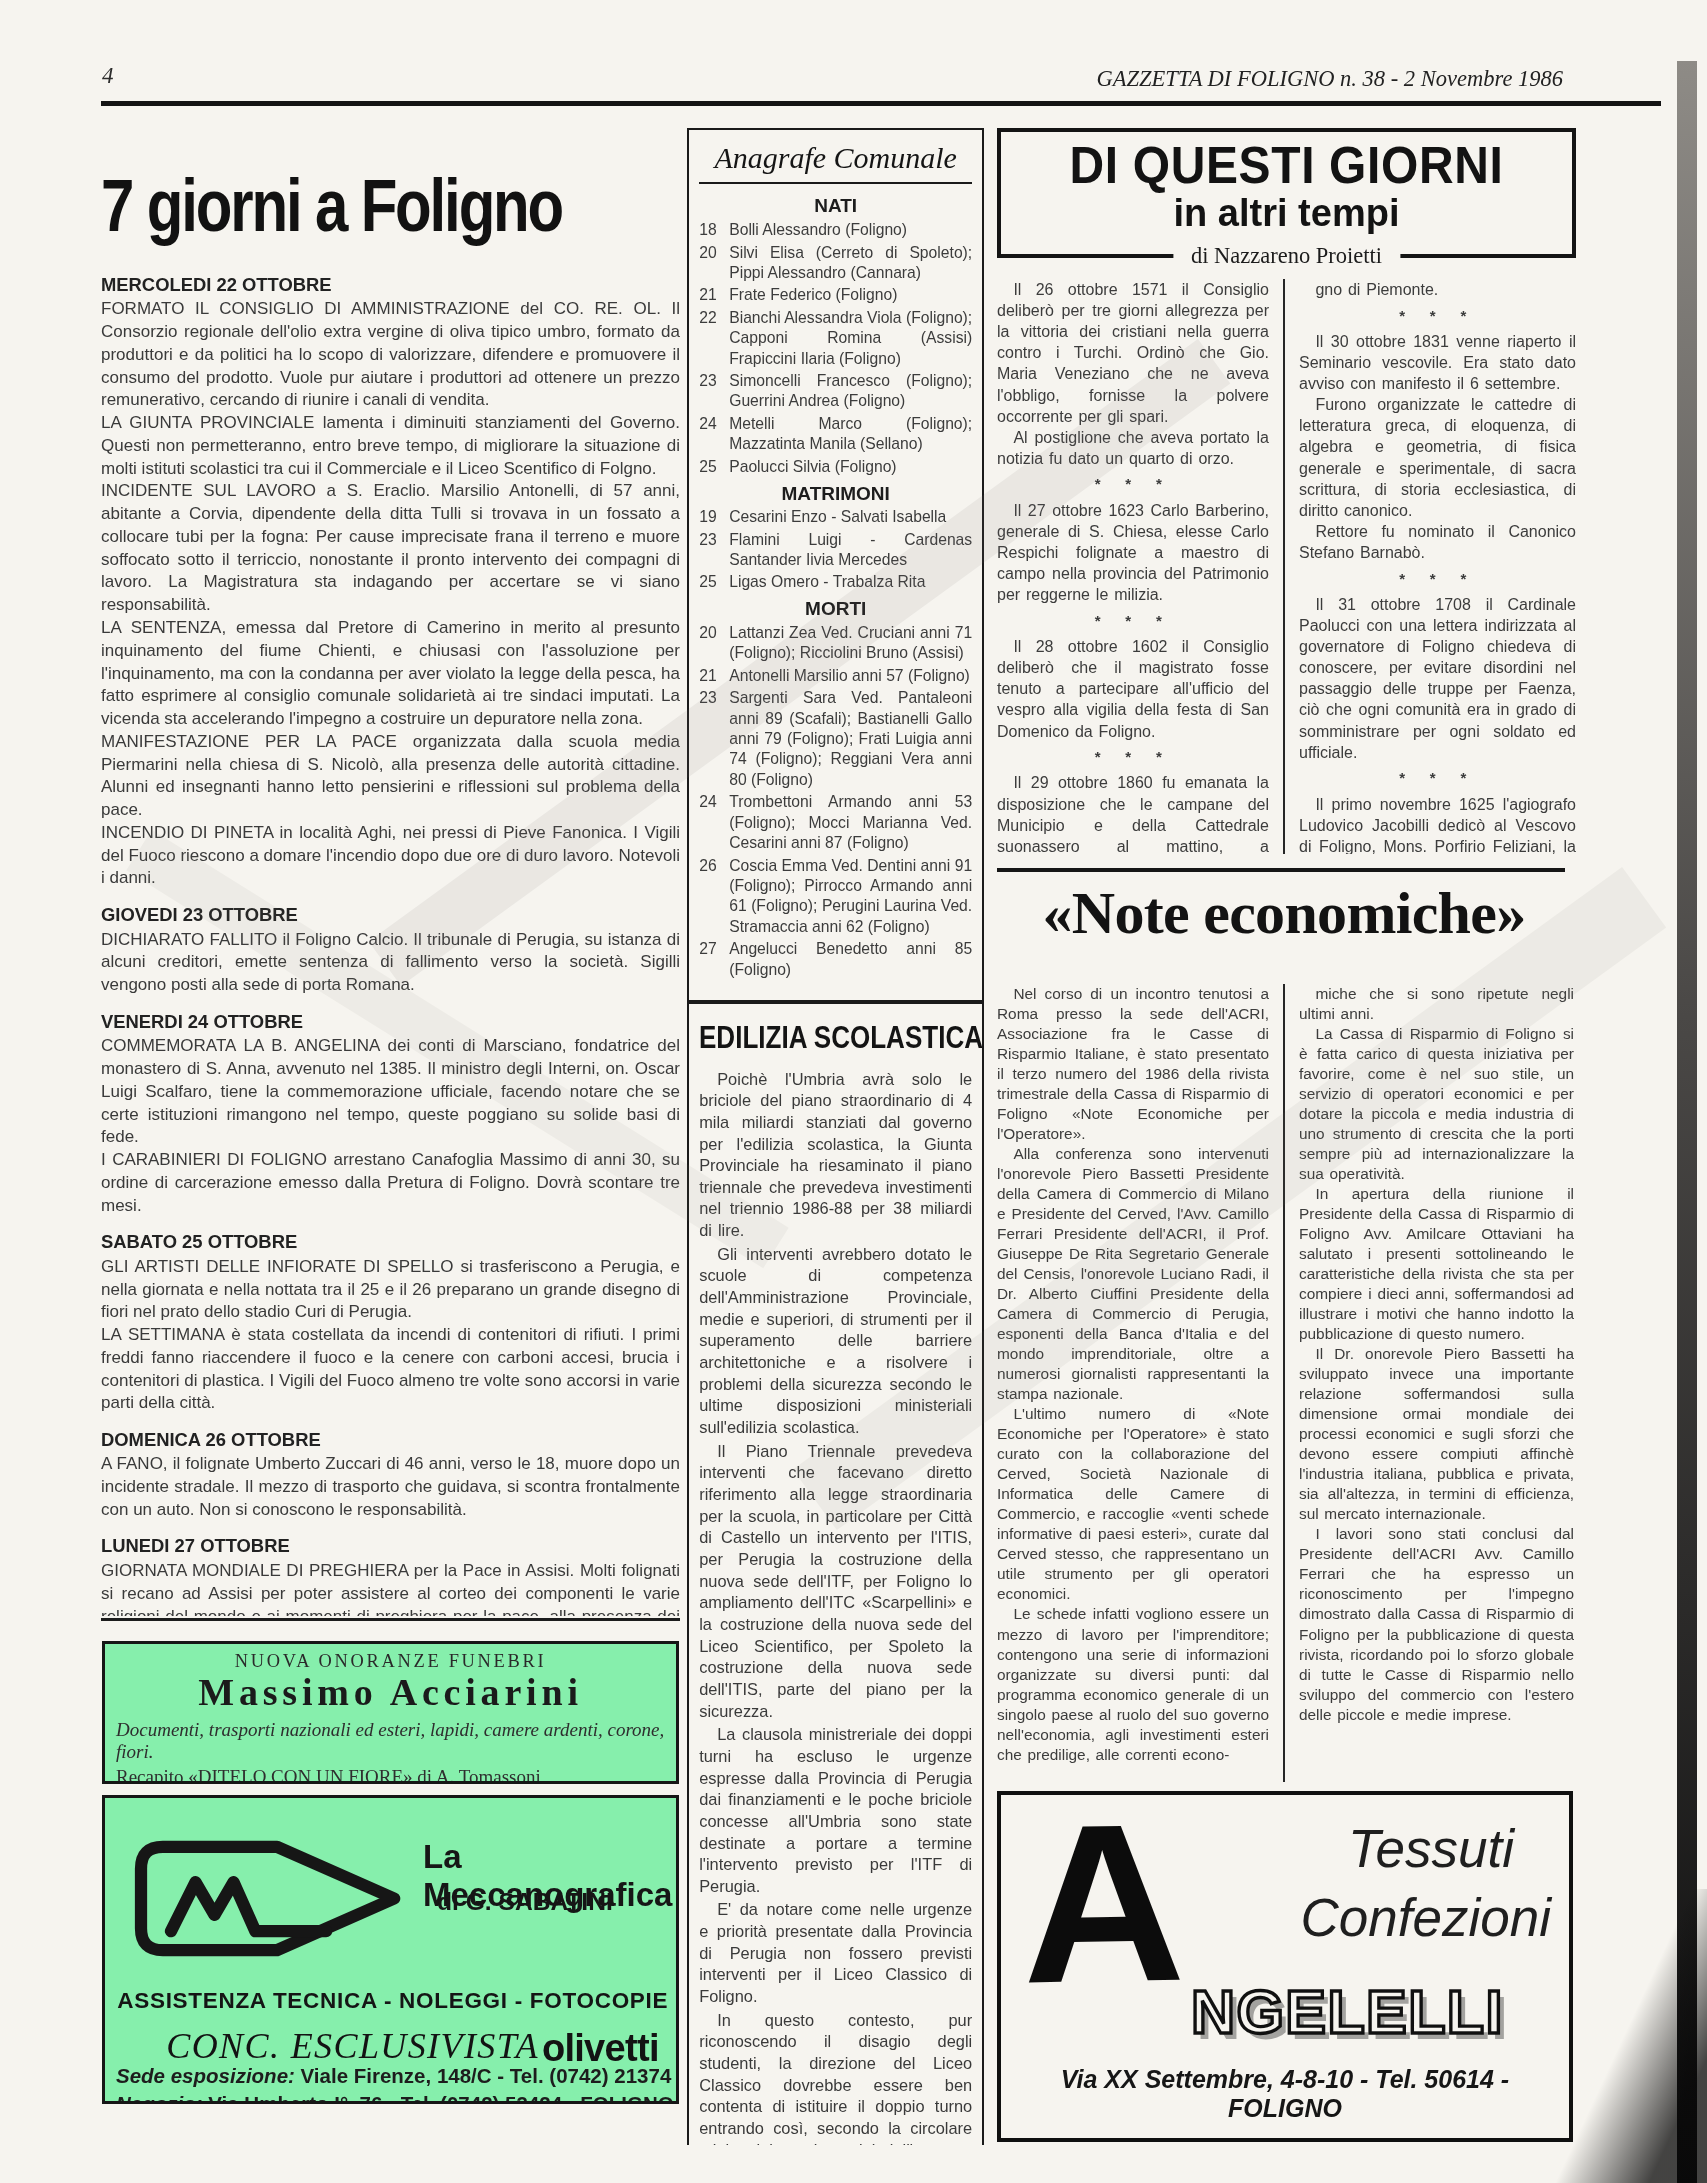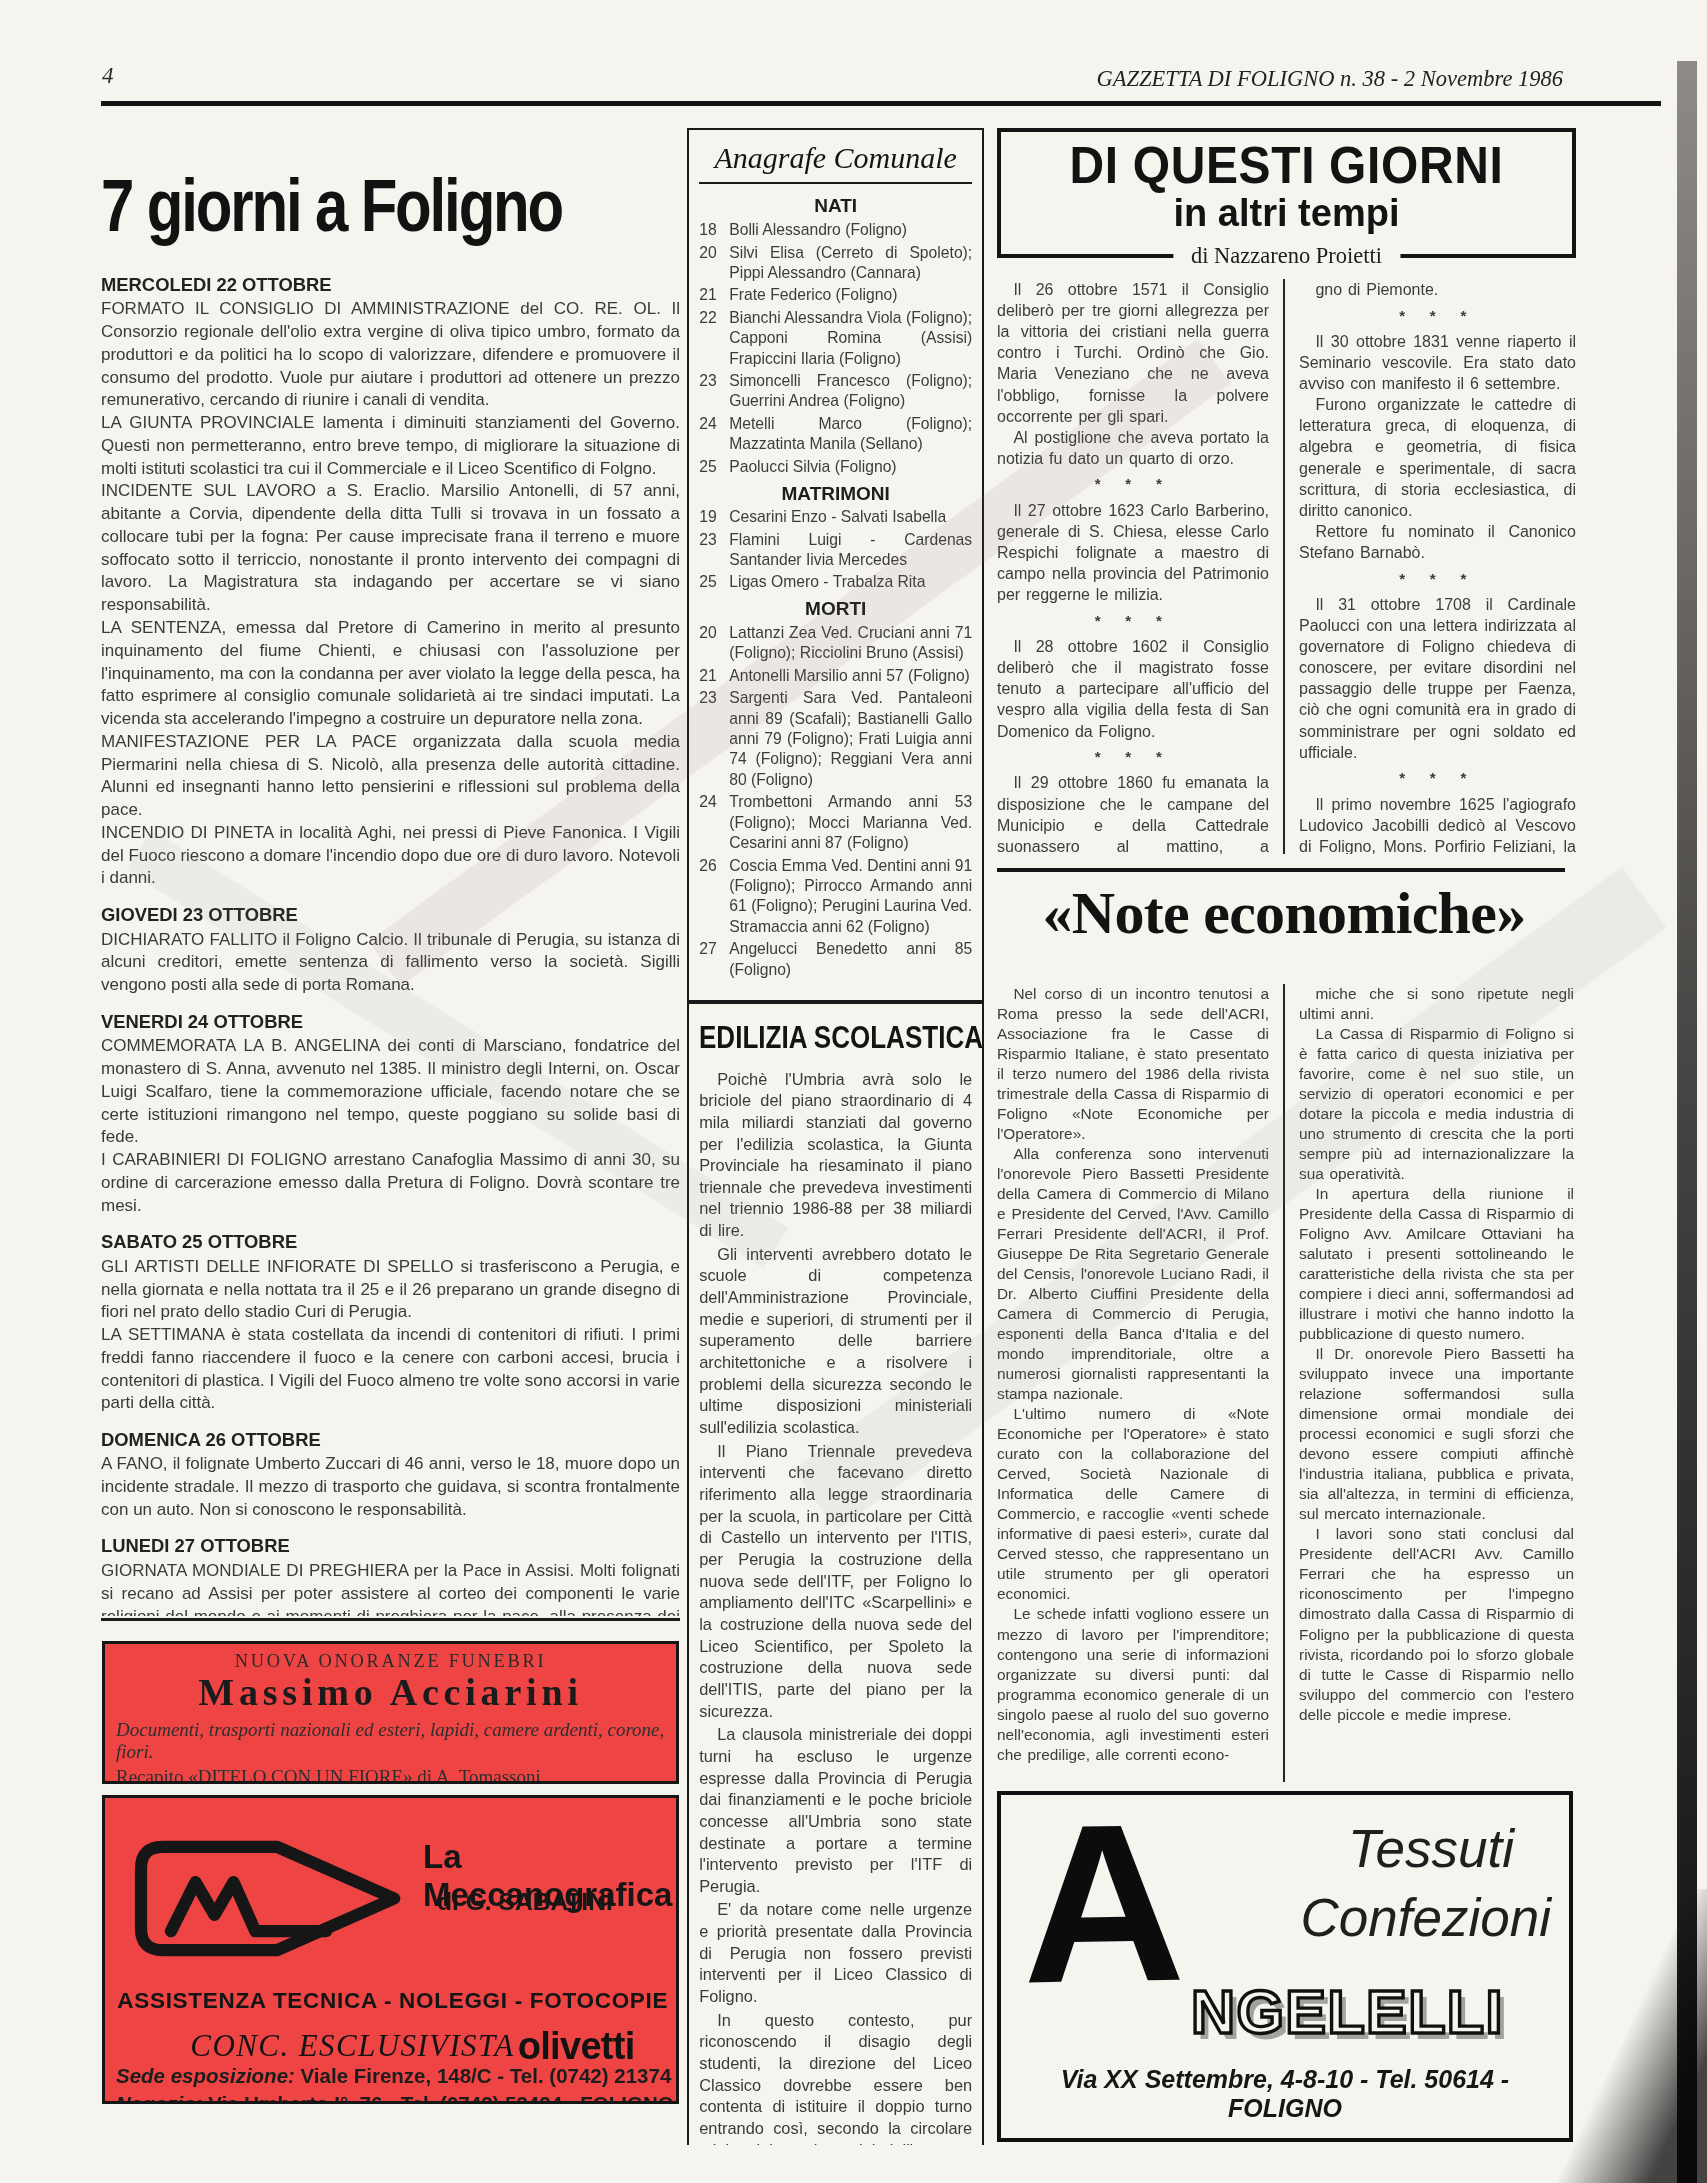--- a/index.html
+++ b/index.html
@@ -12,37 +12,37 @@
             font-style:italic;font-size:22.5px;color:#222;}
   .head-rule{position:absolute;left:101px;top:101px;width:1560px;height:4.8px;background:#141414;}
   
   .col1{position:absolute;left:101px;top:158px;width:579px;height:1458px;overflow:hidden;}
   .c1title{font-size:75px;font-weight:bold;color:#121212;letter-spacing:-2.7px;white-space:nowrap;
            transform:scaleX(.8);transform-origin:left;margin:9.6px 0 31px 0;line-height:1;}
   .dayhead{font-size:18.4px;font-weight:bold;color:#222;margin:13.7px 0 2.7px 0;}
   .col1 p.body{font-size:17px;line-height:1.34;text-align:justify;margin:0;}
   .col1-rule{position:absolute;left:101px;top:1618px;width:579px;height:3.4px;background:#1c1c1c;}
   
-  .ad{background:#ef4444;}
+  .ad{background:#86efac;}
   .ad-acciarini{position:absolute;left:102px;top:1641px;width:571px;height:137px;
                 border:3.4px solid #161616;overflow:hidden;text-align:center;}
   .acc-kicker{font-family:"Liberation Serif",serif;font-size:18.4px;letter-spacing:2.7px;margin-top:6.8px;color:#2a2a2a;}
   .acc-name{font-family:"Liberation Serif",serif;font-weight:bold;font-size:38px;letter-spacing:4.8px;
             color:#1b1b1b;line-height:1.05;margin-top:1.4px;text-align:center;}
   .acc-desc{font-family:"Liberation Serif",serif;font-style:italic;font-size:19px;text-align:left;
             margin:5.5px 11px 0 11px;line-height:1.18;color:#2e2e2e;}
   .acc-line{font-family:"Liberation Serif",serif;font-size:19px;text-align:left;margin:2.7px 11px 0 11px;
             line-height:1.2;color:#2e2e2e;}
   .ad-mecc{position:absolute;left:102px;top:1795px;width:571px;height:303px;border:3.4px solid #161616;overflow:hidden;}
   .mec-logo{position:absolute;left:19px;top:27px;}
   .mec-name{position:absolute;left:318px;top:40px;font-size:33px;font-weight:bold;color:#161616;}
   .mec-sub{position:absolute;left:332px;top:90px;font-size:24.6px;font-weight:bold;color:#161616;}
   .mec-serv{position:absolute;left:12.3px;top:190px;font-size:22.5px;font-weight:bold;letter-spacing:0.7px;color:#151515;}
   .mec-conc{position:absolute;left:0;top:227px;width:100%;text-align:center;color:#131313;}
-  .mec-conc .pre{font-family:"Liberation Serif",serif;font-style:italic;font-size:31px;letter-spacing:1.4px;margin-left:44px;}
+  .mec-conc .pre{font-family:"Liberation Serif",serif;font-style:italic;font-size:36px;letter-spacing:1.4px;margin-left:44px;}
   .mec-conc .brand{font-size:38px;font-weight:900;letter-spacing:-0.7px;vertical-align:-2.7px;}
   .mec-addr{position:absolute;left:11px;font-size:20.5px;color:#1d1d1d;white-space:nowrap;}
   .mec-addr .lab{font-style:italic;font-weight:bold;}
   .mec-addr .val{font-weight:bold;}
   .mec-a1{top:266px;} .mec-a2{top:294px;}
   
   .col2{position:absolute;left:687px;top:128px;width:273px;height:2015px;
         border-top:2.7px solid #1a1a1a;border-left:2.7px solid #1a1a1a;border-right:2.7px solid #1a1a1a;
         padding:0 10.2px;overflow:hidden;}
   .anag-title{font-family:"Liberation Serif",serif;font-style:italic;font-size:30px;color:#151515;

